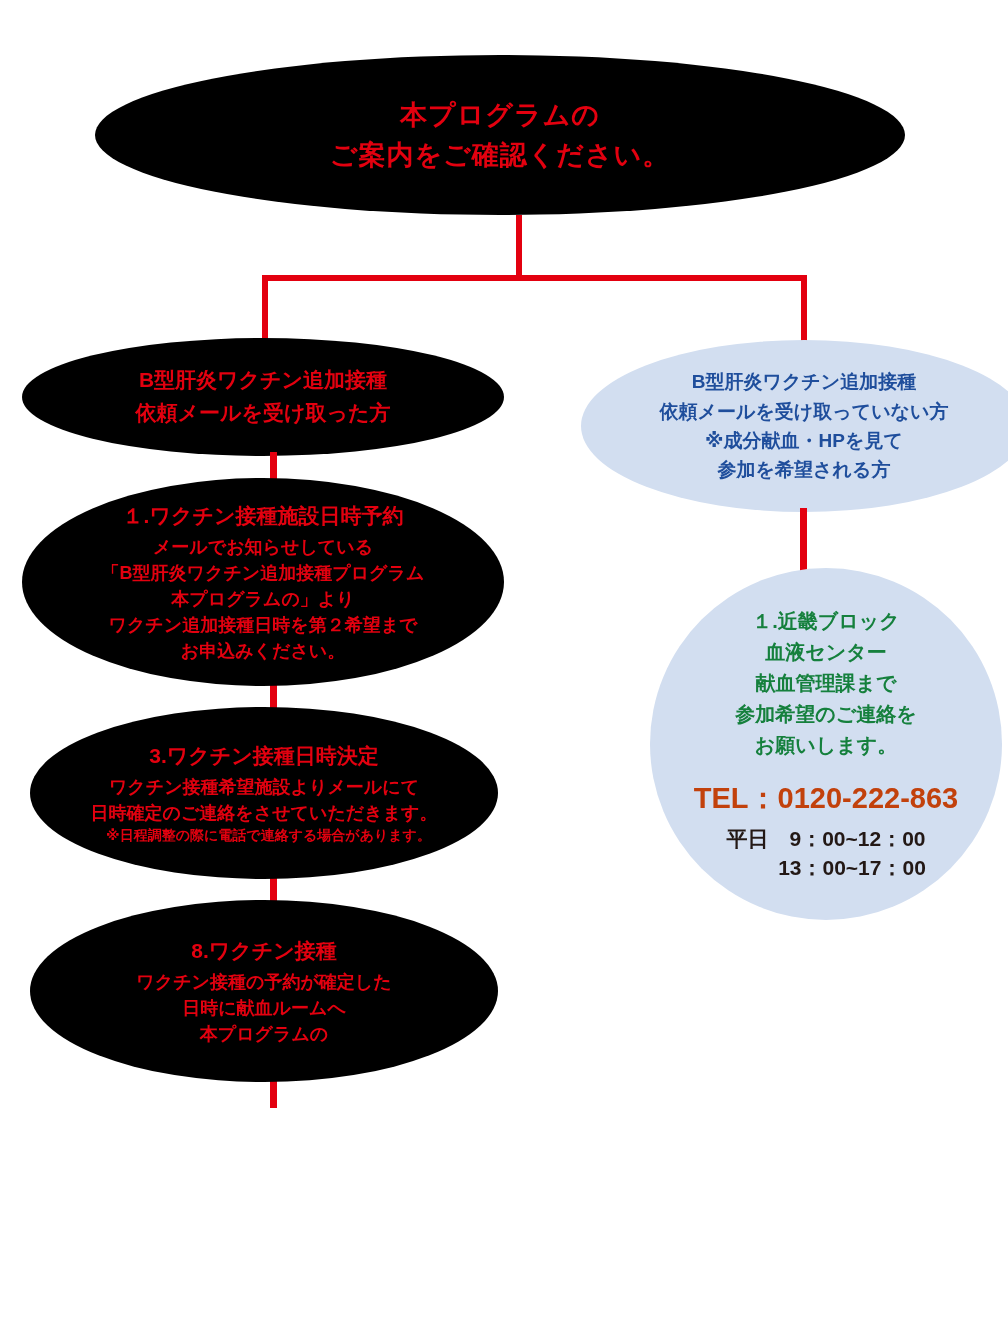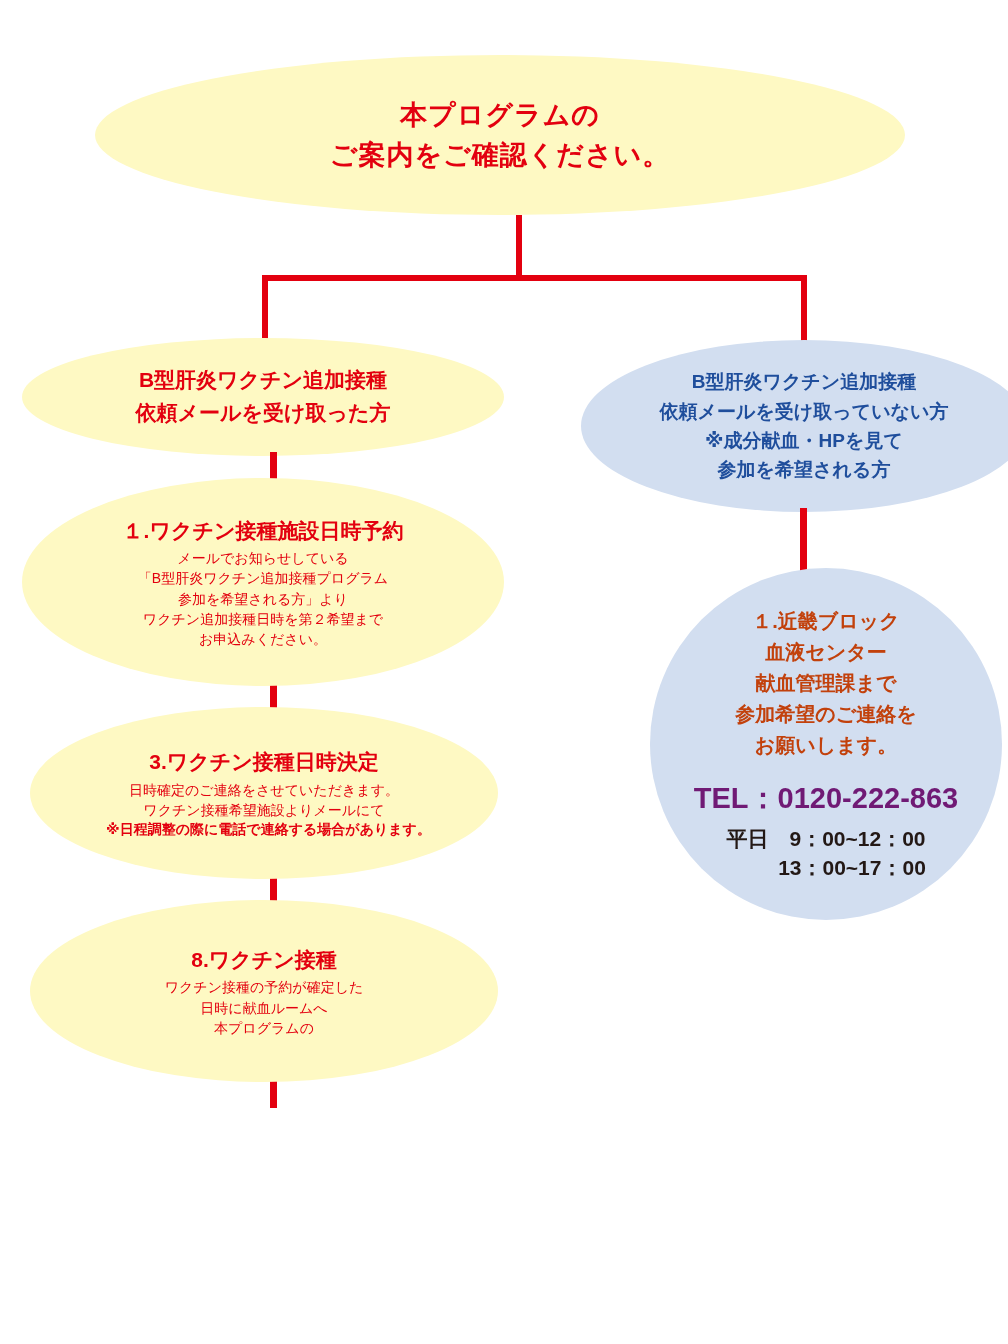--- a/index.html
+++ b/index.html
@@ -21,21 +21,21 @@
   .node {
     position: absolute;
     display: flex;
     flex-direction: column;
     align-items: center;
     justify-content: center;
     text-align: center;
     box-sizing: border-box;
   }
   .ellipse-pink {
-    background: #fef9c3;
+    background: #000000;
     border-radius: 50%;
   }
   .ellipse-blue {
     background: #d2def0;
     border-radius: 50%;
   }
 
   .t-red-bold {
     color: #e3000f;
     font-weight: bold;
@@ -64,43 +64,43 @@
     font-size: 19px;
     line-height: 1.55;
   }
 
   .step-title {
     font-size: 21px;
     line-height: 1.5;
     margin-bottom: 2px;
   }
   .step-body {
-    font-size: 14px;
+    font-size: 18px;
     line-height: 1.45;
     color: #e3000f;
-    font-weight: normal;
+    font-weight: bold;
   }
   .step-note {
     font-size: 14px;
     line-height: 1.4;
     color: #e3000f;
     font-weight: bold;
     margin-left: 9px;
   }
 
   .blue-body {
     font-size: 20px;
     line-height: 1.55;
-    color: #c2410c;
+    color: #15803d;
     font-weight: bold;
   }
   .tel-line {
     font-size: 29px;
     font-weight: bold;
-    color: #701a75;
+    color: #c2410c;
     margin-top: 18px;
     letter-spacing: 0px;
   }
   .hours-1 {
     font-size: 21px;
     color: #231815;
     font-weight: bold;
     margin-top: 6px;
   }
   .hours-2 {
@@ -143,29 +143,29 @@
   <div class="line" style="left:270px; top:680px; width:7px; height:32px;"></div>
   <div class="line" style="left:270px; top:873px; width:7px; height:32px;"></div>
   <div class="line" style="left:270px; top:1076px; width:7px; height:32px;"></div>
 
   <div class="line" style="left:800px; top:508px; width:7px; height:66px;"></div>
 
   <div class="node ellipse-pink" style="left:22px; top:478px; width:482px; height:208px;">
     <div class="step-title t-red-bold">１.ワクチン接種施設日時予約</div>
     <div class="step-body">メールでお知らせしている</div>
     <div class="step-body nowrap">「B型肝炎ワクチン追加接種プログラム</div>
-    <div class="step-body">参加を希望される方」より</div>
+    <div class="step-body">本プログラムの」より</div>
     <div class="step-body nowrap">ワクチン追加接種日時を第２希望まで</div>
     <div class="step-body">お申込みください。</div>
   </div>
 
   <div class="node ellipse-pink" style="left:30px; top:707px; width:468px; height:172px;">
     <div class="step-title t-red-bold">3.ワクチン接種日時決定</div>
+    <div class="step-body nowrap">ワクチン接種希望施設よりメールにて</div>
     <div class="step-body nowrap">日時確定のご連絡をさせていただきます。</div>
-    <div class="step-body nowrap">ワクチン接種希望施設よりメールにて</div>
     <div class="step-note nowrap">※日程調整の際に電話で連絡する場合があります。</div>
   </div>
 
   <div class="node ellipse-pink" style="left:30px; top:900px; width:468px; height:182px;">
     <div class="step-title t-red-bold">8.ワクチン接種</div>
     <div class="step-body">ワクチン接種の予約が確定した</div>
     <div class="step-body">日時に献血ルームへ</div>
     <div class="step-body">本プログラムの</div>
   </div>
 

